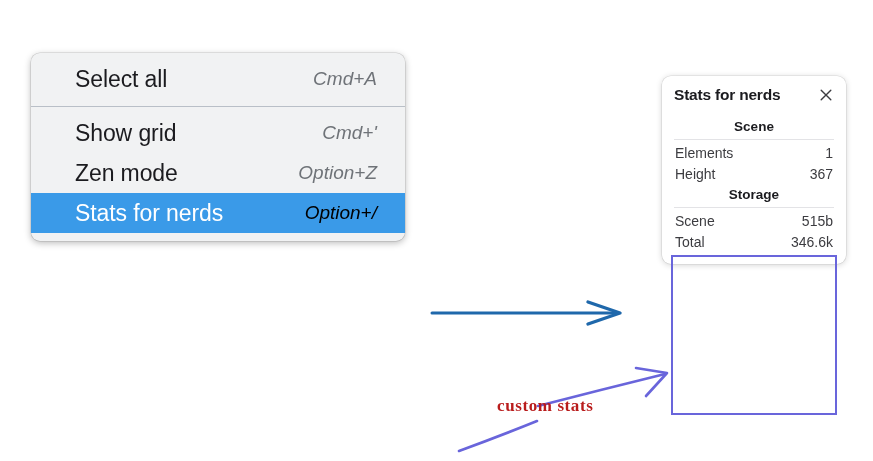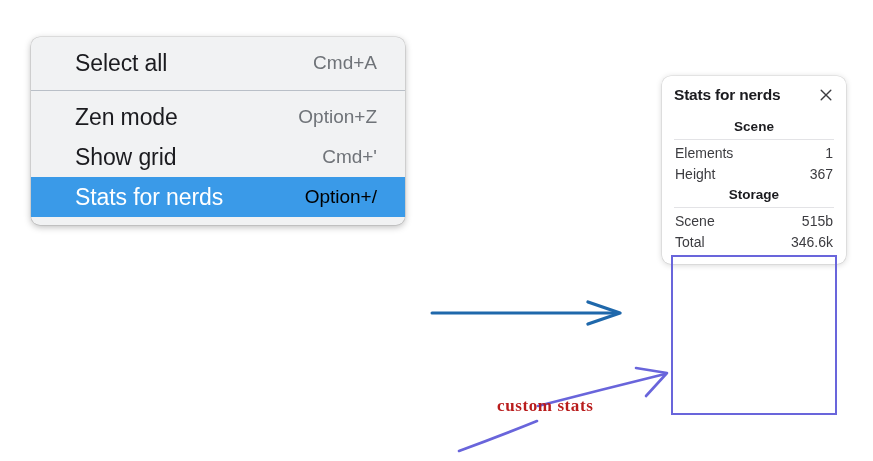--- a/index.html
+++ b/index.html
@@ -13,21 +13,21 @@
     position: relative;
     overflow: hidden;
     font-family: "Liberation Sans", sans-serif;
     -webkit-font-smoothing: antialiased;
   }
 
   
   #context-menu {
     position: absolute;
     left: 31px;
-    top: 37px;
+    top: 53px;
     width: 374px;
     background: #f1f2f3;
     border-radius: 9px;
     box-shadow: 0 2px 7px rgba(0,0,0,0.28), 0 0 0 0.5px rgba(0,0,0,0.16);
     padding: 6px 0 8px 0;
     box-sizing: border-box;
   }
   .menu-group { padding: 0; }
   .menu-sep {
     height: 1px;
@@ -46,20 +46,21 @@
   .menu-item .label {
     font-size: 23px;
     color: #1b1b1f;
     letter-spacing: -0.1px;
     white-space: nowrap;
   }
   .menu-item .shortcut {
     font-size: 19px;
     color: #6f7378;
     white-space: nowrap;
+    font-style: italic;
   }
   .menu-item.selected {
     background: #3a9ae8;
   }
   .menu-item.selected .label { color: #ffffff; }
   .menu-item.selected .shortcut { color: #000000; }
 
   
   #stats-panel {
     position: absolute;
@@ -157,26 +158,26 @@
     <div class="menu-item">
       <span class="label">Select all</span>
       <span class="shortcut">Cmd+A</span>
     </div>
   </div>
 
   <div class="menu-sep"></div>
 
   <div class="menu-group">
     <div class="menu-item">
+      <span class="label">Show grid</span>
+      <span class="shortcut">Cmd+'</span>
+    </div>
+    <div class="menu-item">
       <span class="label">Zen mode</span>
       <span class="shortcut">Option+Z</span>
-    </div>
-    <div class="menu-item">
-      <span class="label">Show grid</span>
-      <span class="shortcut">Cmd+'</span>
     </div>
     <div class="menu-item selected">
       <span class="label">Stats for nerds</span>
       <span class="shortcut">Option+/</span>
     </div>
   </div>
 
 </div>
 
 <div id="stats-panel">

